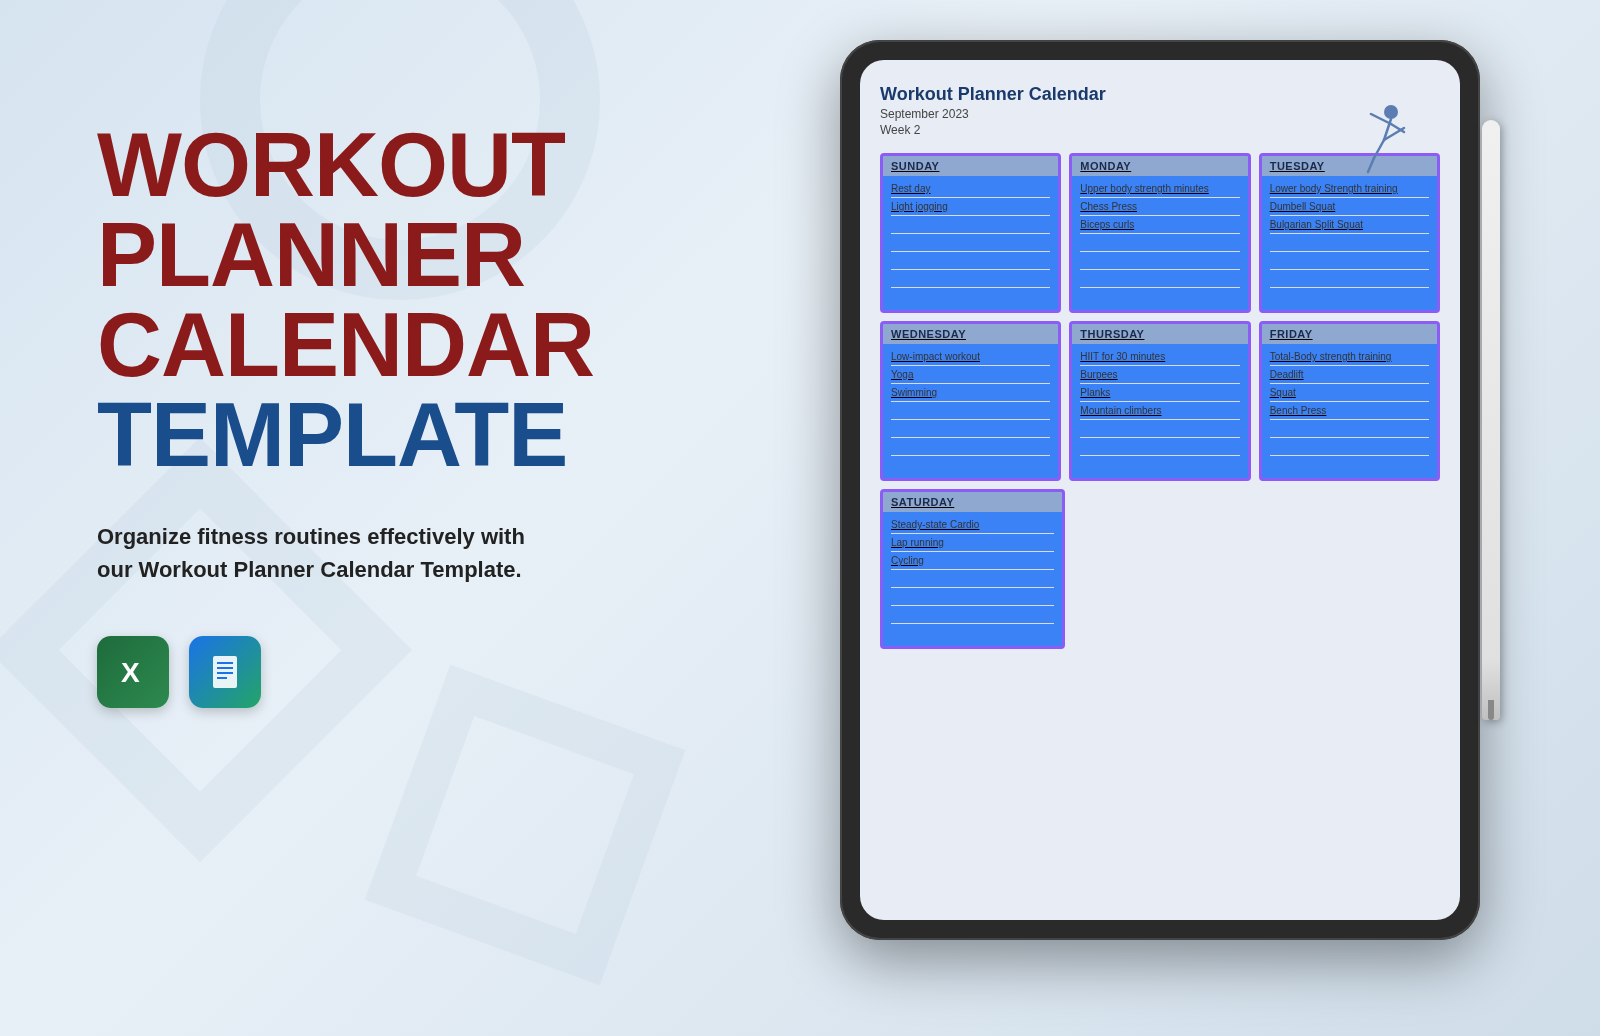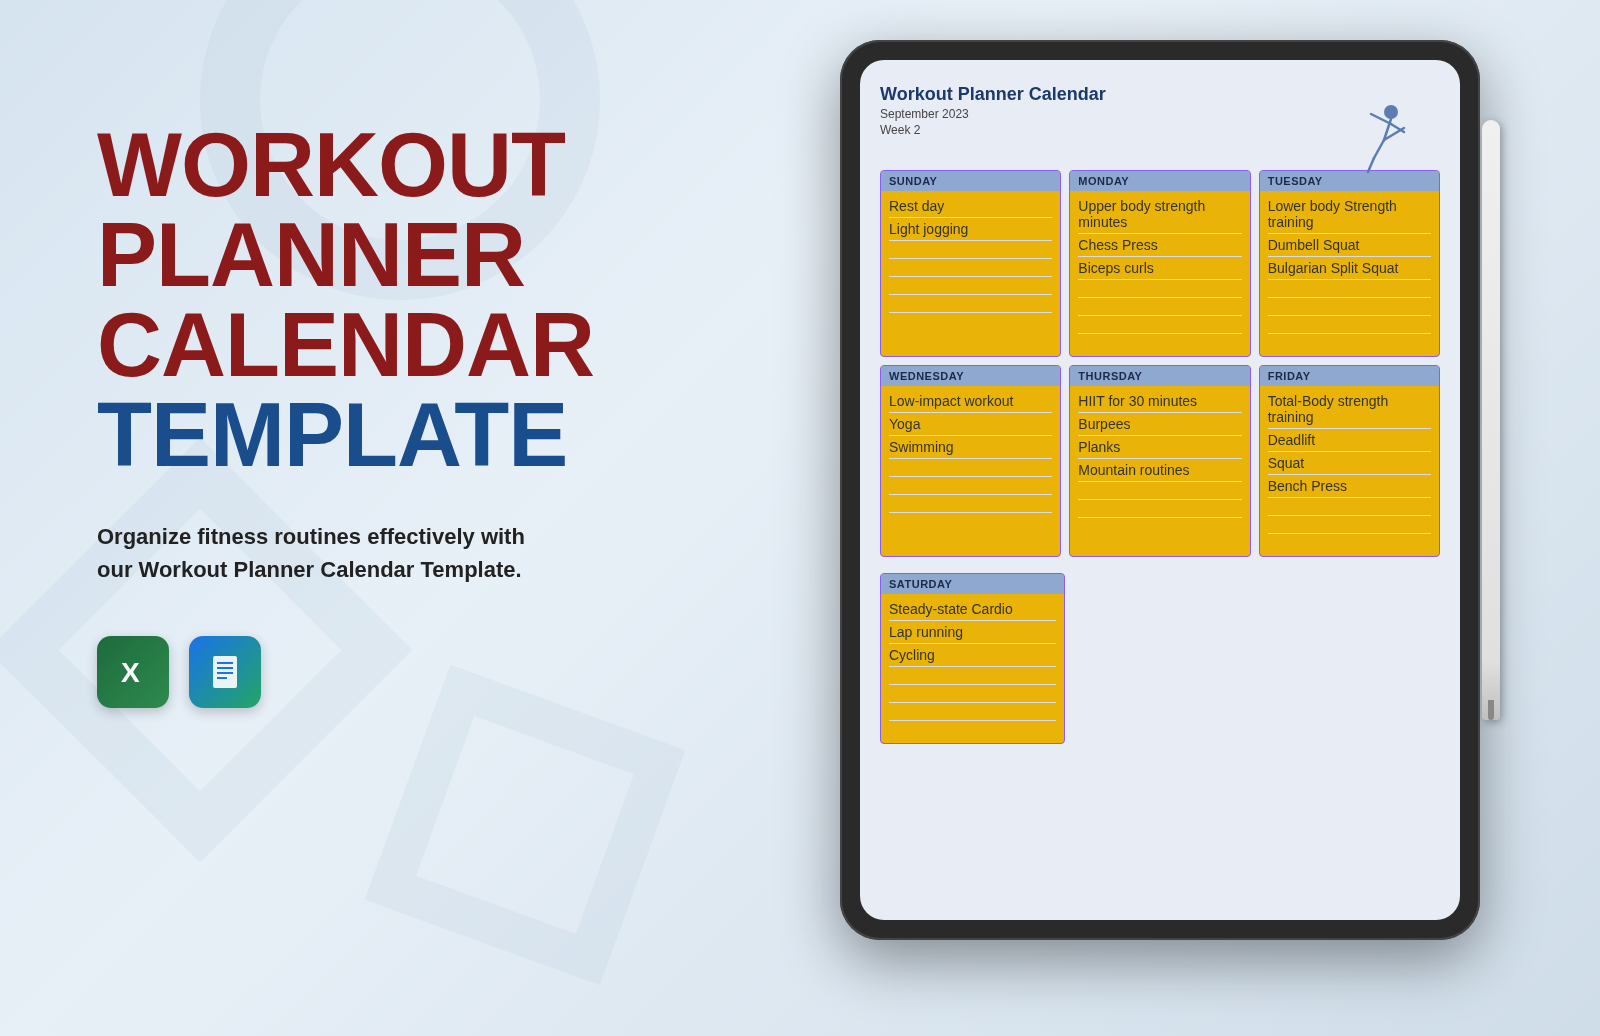--- a/index.html
+++ b/index.html
@@ -129,21 +129,21 @@
       width: 100%;
       height: 100%;
       background: #e8ecf5;
       border-radius: 24px;
       overflow: hidden;
       padding: 24px 20px;
     }
 
     
     .calendar-header {
-      margin-bottom: 33px;
+      margin-bottom: 16px;
     }
     .calendar-title {
       font-size: 18px;
       font-weight: bold;
       color: #1a3a6b;
     }
     .calendar-subtitle {
       font-size: 12px;
       color: #444;
       margin-top: 2px;
@@ -153,53 +153,54 @@
     .days-grid-top {
       display: grid;
       grid-template-columns: repeat(3, 1fr);
       gap: 8px;
       margin-bottom: 8px;
     }
     .days-grid-middle {
       display: grid;
       grid-template-columns: repeat(3, 1fr);
       gap: 8px;
-      margin-bottom: 16px;
+      margin-bottom: 8px;
     }
     .days-grid-bottom {
       display: grid;
       grid-template-columns: 1fr 2fr;
       gap: 4px;
     }
 
     .day-card {
-      background: #eab308;
-      border: 1px solid #8b5cf6;
+      background: #3b82f6;
+      border: 3px solid #8b5cf6;
       border-radius: 4px;
       overflow: hidden;
       min-height: 160px;
+      text-decoration: underline;
     }
 
     .day-header {
       background: #8fa8d0;
       padding: 4px 8px;
       font-size: 11px;
       font-weight: bold;
       color: #1a2a4a;
       letter-spacing: 0.5px;
     }
 
     .day-body {
       padding: 4px 8px;
     }
 
     .day-row {
       border-bottom: 1px solid #d8dde8;
       padding: 3px 0;
-      font-size: 14px;
+      font-size: 10px;
       color: #333;
       min-height: 18px;
     }
 
     .day-row:last-child {
       border-bottom: none;
     }
 
     
     .stylus {
@@ -353,21 +354,21 @@
             <div class="day-row"></div>
           </div>
         </div>
 
         <div class="day-card">
           <div class="day-header">THURSDAY</div>
           <div class="day-body">
             <div class="day-row">HIIT for 30 minutes</div>
             <div class="day-row">Burpees</div>
             <div class="day-row">Planks</div>
-            <div class="day-row">Mountain routines</div>
+            <div class="day-row">Mountain climbers</div>
             <div class="day-row"></div>
             <div class="day-row"></div>
             <div class="day-row"></div>
           </div>
         </div>
 
         <div class="day-card">
           <div class="day-header">FRIDAY</div>
           <div class="day-body">
             <div class="day-row">Total-Body strength training</div>

